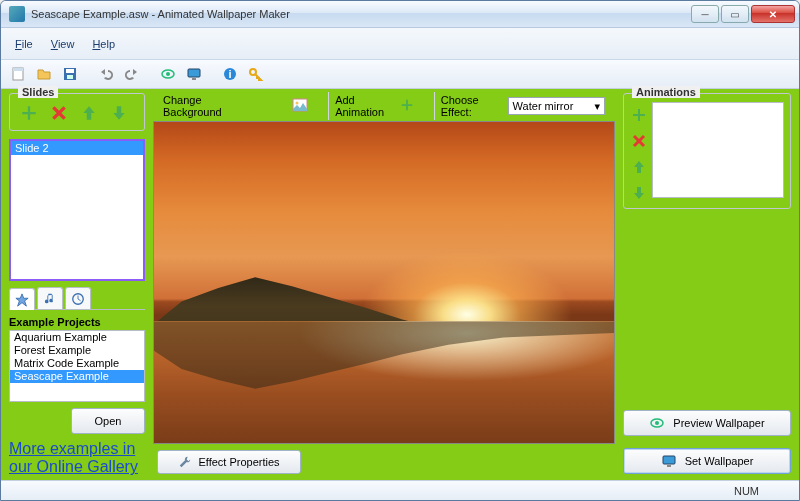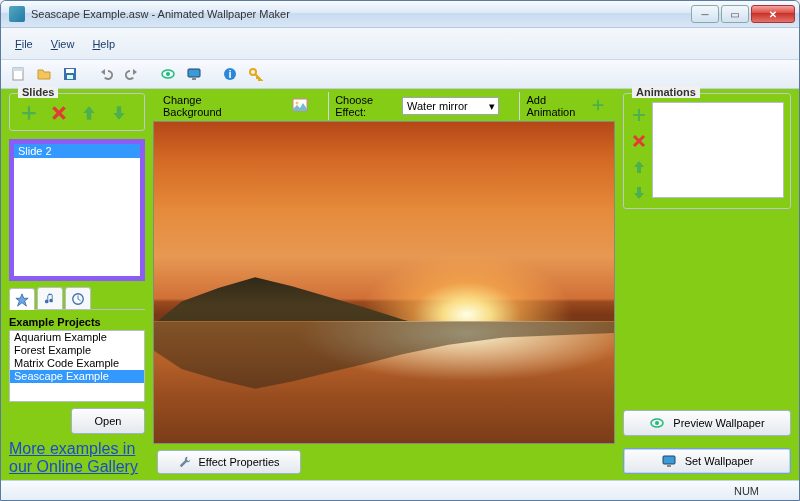--- a/index.html
+++ b/index.html
@@ -28,21 +28,21 @@
 
 
 .content { flex: 1; display: flex; background: #84cc16; }
 
 
 .left { width: 150px; display: flex; flex-direction: column; padding: 4px 6px 4px 8px; gap: 6px; }
 .groupbox { position: relative; border: 1px solid #c0c7cf; border-radius: 3px; padding: 8px 6px 6px; }
 .groupbox .legend { position: absolute; top: -8px; left: 8px; background: #f0f0f0; padding: 0 4px; font-weight: bold; color: #333; }
 .icon-row { display: flex; gap: 12px; justify-content: flex-start; padding: 2px 4px; }
 .irow-btn { width: 18px; height: 18px; display:flex; align-items:center; justify-content:center; }
-.slides-list { height: 142px; background: #fff; border: 5px solid #8b5cf6; margin-top: 2px; overflow: hidden; }
+.slides-list { height: 142px; background: #fff; border: 2px solid #8b5cf6; margin-top: 2px; overflow: hidden; }
 .slides-list .row { padding: 1px 4px; }
 .slides-list .row.sel { background: #3399ff; color: #fff; }
 
 .tabs { display: flex; border-bottom: 1px solid #b8bec6; }
 .tab { width: 26px; height: 22px; border: 1px solid #b8bec6; border-bottom: none; background: #f6f8fa; margin-right: 2px; border-radius: 3px 3px 0 0; display:flex;align-items:center;justify-content:center; }
 .tab.active { background: #fff; position: relative; top: 1px; }
 .ex-label { font-weight: bold; margin: 6px 0 2px; }
 .ex-list { height: 72px; background: #fff; border: 1px solid #b6bdc6; overflow: hidden; }
 .ex-list .row { padding: 0 4px; line-height: 13px; }
 .ex-list .row.sel { background: #3399ff; color: #fff; }
@@ -226,31 +226,31 @@
       <div class="center-top">
         <div class="ct-group">
           <span>Change Background</span>
           <span><svg width="16" height="16" viewBox="0 0 16 16">
                 <rect x="1" y="2" width="14" height="12" fill="#fff" stroke="#c88"></rect>
                 <circle cx="5" cy="6" r="1.5" fill="#f4c55a"></circle>
                 <path d="M1 12l4-4 3 3 3-5 4 6v2H1z" fill="#7bc"></path>
               </svg></span>
         </div>
         <div class="ct-group">
+          <span>Add Animation</span>
+          <span><svg width="14" height="14" viewBox="0 0 16 16">
+                <path d="M7 2h2v5h5v2H9v5H7V9H2V7h5z" class="ic-green"></path>
+              </svg></span>
+        </div>
+        <div class="ct-group">
           <span>Choose Effect:</span>
           <div class="effect-select">
             <span>Water mirror</span>
             <span>▾</span>
           </div>
-        </div>
-        <div class="ct-group">
-          <span>Add Animation</span>
-          <span><svg width="14" height="14" viewBox="0 0 16 16">
-                <path d="M7 2h2v5h5v2H9v5H7V9H2V7h5z" class="ic-green"></path>
-              </svg></span>
         </div>
       </div>
       <div class="preview">
         <div class="sky"></div>
         <div class="mountain"></div>
         <div class="reflect">
             <div class="reflect-mtn"></div>
           </div>
       </div>
       <button class="effect-btn">

